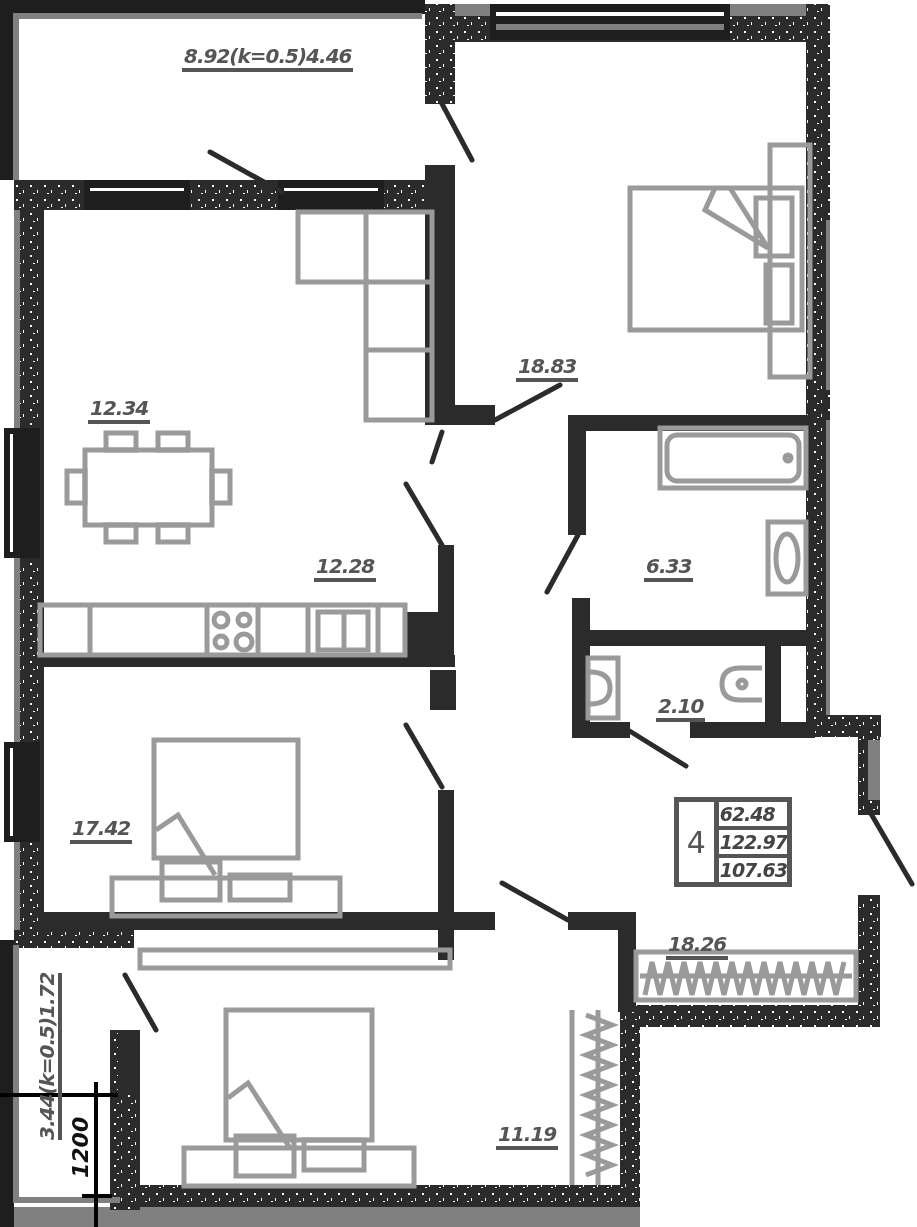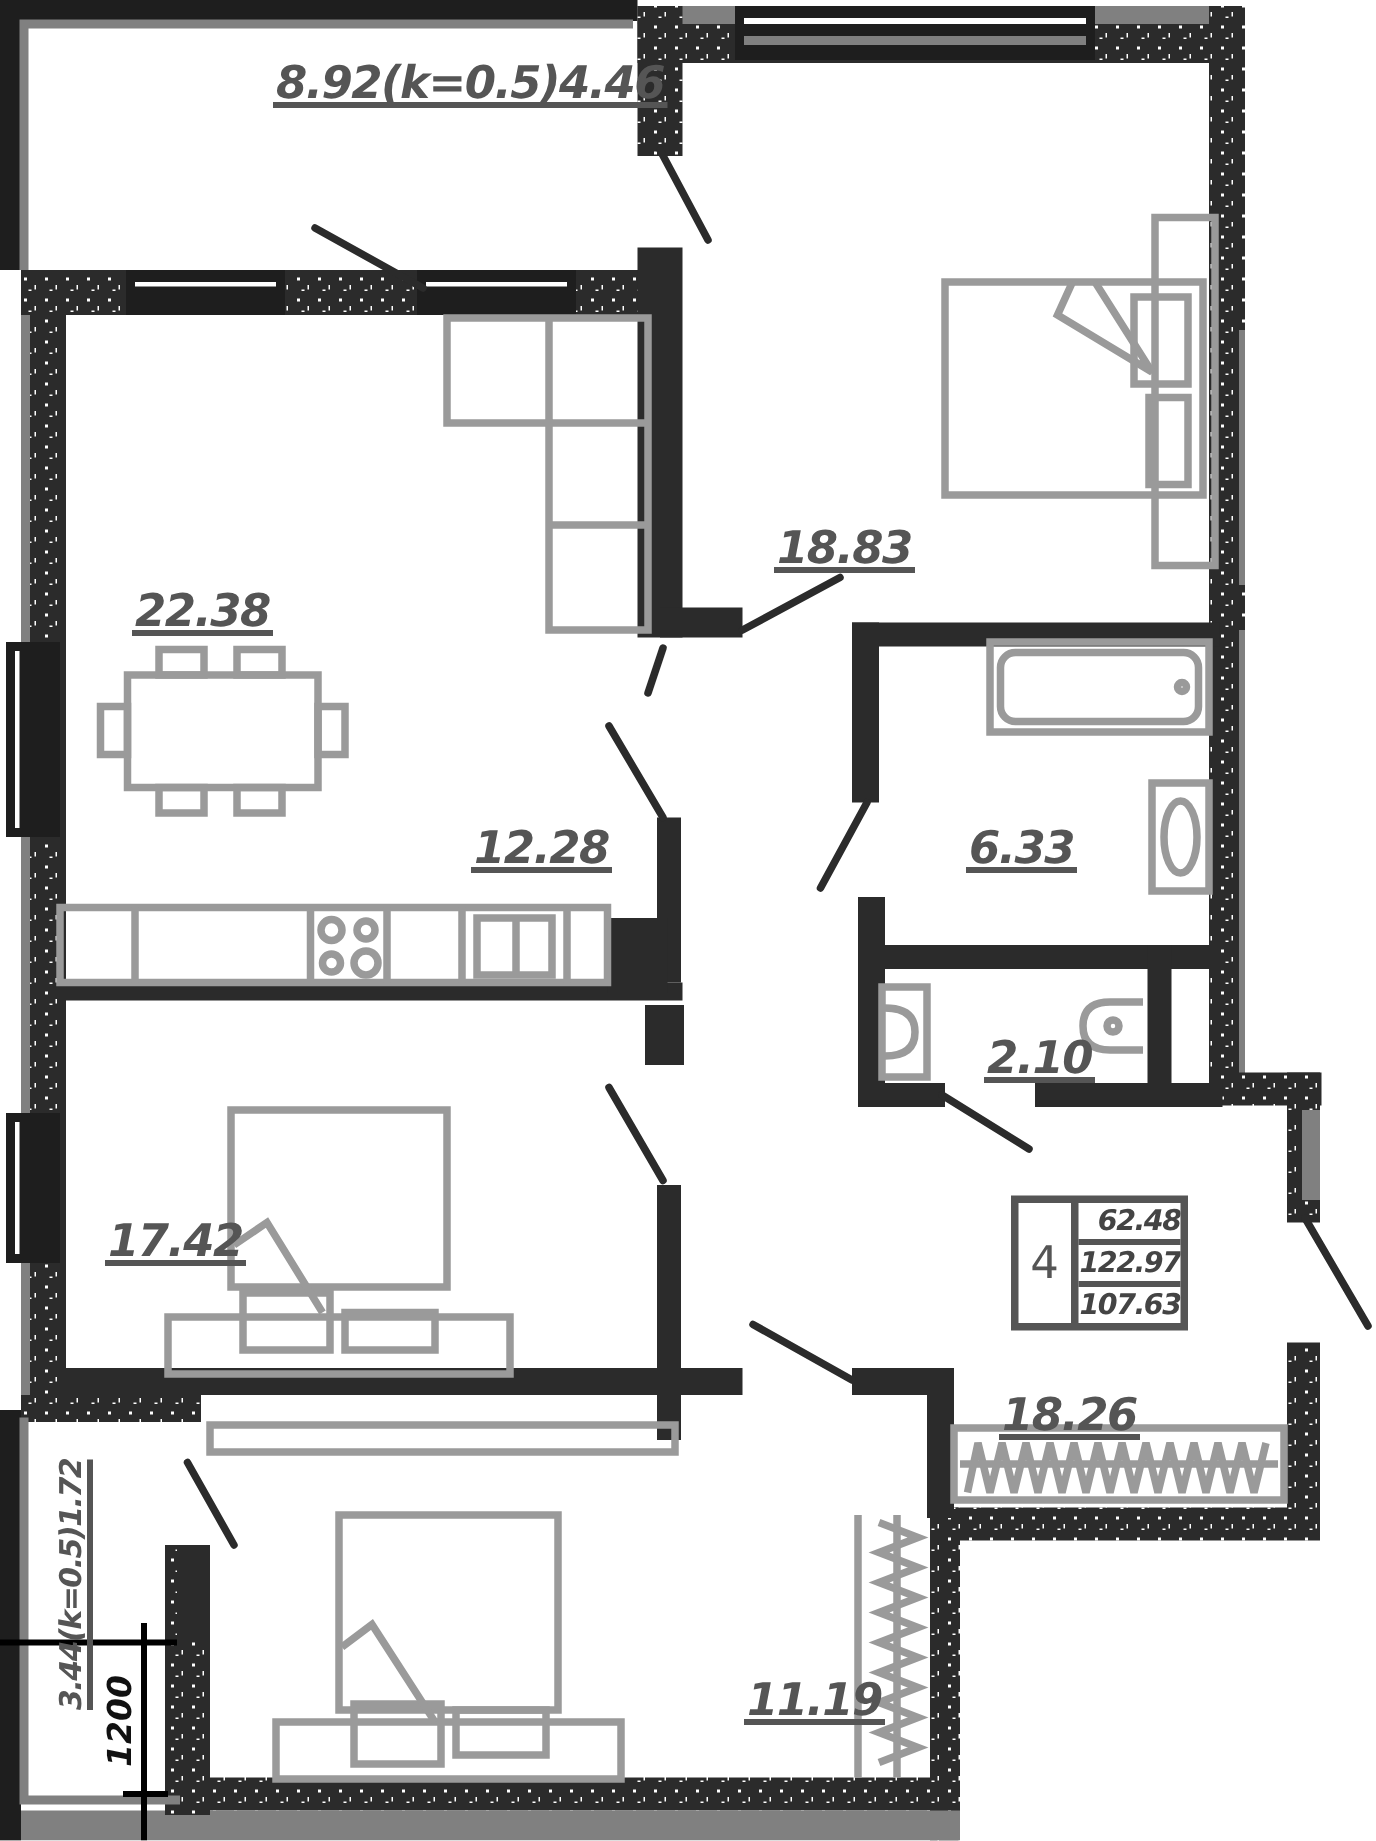--- a/index.html
+++ b/index.html
@@ -1,24 +1,24 @@
 <!DOCTYPE html>
 <html><head>
 <meta charset="utf-8">
 <style>
   html, body { margin:0; padding:0; background:#ffffff; }
   body { width:917px; height:1227px; position:relative; overflow:hidden; font-family:"DejaVu Sans", sans-serif; }
   #plan { position:absolute; left:0; top:0; width:917px; height:1227px; }
-  .lbl { position:absolute; font-family:"DejaVu Sans", sans-serif; font-weight:bold; font-style:italic; color:#555555; font-size:30px; letter-spacing:-1px; border-bottom:4px solid #555555; line-height:24px; padding:0 2px; white-space:nowrap; }
+  .lbl { position:absolute; font-family:"DejaVu Sans", sans-serif; font-weight:bold; font-style:italic; color:#555555; font-size:20px; letter-spacing:-1px; border-bottom:4px solid #555555; line-height:24px; padding:0 2px; white-space:nowrap; }
   .lbl-v { position:absolute; font-family:"DejaVu Sans", sans-serif; font-weight:bold; font-style:italic; color:#555555; font-size:20px; letter-spacing:-1px; white-space:nowrap; transform-origin:left top; transform:rotate(-90deg); border-bottom:4px solid #555555; line-height:22px; }
   .dim { position:absolute; font-family:"DejaVu Sans", sans-serif; font-weight:bold; font-style:italic; color:#111; font-size:22px; transform-origin:left top; transform:rotate(-90deg); white-space:nowrap; }
   .summary { position:absolute; left:674px; top:797px; width:118px; height:90px; border:5px solid #555; box-sizing:border-box; display:flex; background:#fff; }
   .summary .rooms { width:40px; border-right:5px solid #555; display:flex; align-items:center; justify-content:center; font-size:30px; color:#555; font-family:"DejaVu Sans", sans-serif; }
   .summary .areas { flex:1; display:flex; flex-direction:column; }
-  .summary .areas div { flex:1; font-family:"DejaVu Sans", sans-serif; font-weight:bold; font-style:italic; font-size:19px; color:#444; line-height:25px; padding-left:1px; letter-spacing:-1px; border-bottom:4px solid #555; overflow:hidden;text-align:right; }
+  .summary .areas div { flex:1; font-family:"DejaVu Sans", sans-serif; font-weight:bold; font-style:italic; font-size:19px; color:#444; line-height:25px; padding-left:1px; letter-spacing:-1px; border-bottom:4px solid #555; overflow:hidden; }
   .summary .areas div:last-child { border-bottom:none; }
 </style>
 </head>
 <body>
 
 <svg id="plan" viewBox="0 0 917 1227" xmlns="http://www.w3.org/2000/svg">
   <defs>
     <pattern id="concrete" width="14" height="14" patternUnits="userSpaceOnUse">
       <rect width="14" height="14" fill="#2b2b2b"></rect>
       <rect x="2" y="3" width="2" height="2" fill="#fff"></rect>
@@ -207,21 +207,21 @@
 
   <g stroke="#000" stroke-width="4">
     <line x1="0" y1="1095" x2="118" y2="1095"></line>
     <line x1="96" y1="1082" x2="96" y2="1227"></line>
     <line x1="82" y1="1196" x2="112" y2="1196"></line>
   </g>
 </svg>
 
 <div class="lbl" style="left:182px;top:44px;">8.92(k=0.5)4.46</div>
 <div class="lbl" style="left:490px;top:354px;margin-left:26px;">18.83</div>
-<div class="lbl" style="left:88px;top:396px;">22.38</div>
+<div class="lbl" style="left:88px;top:396px;">12.34</div>
 <div class="lbl" style="left:314px;top:554px;">12.28</div>
 <div class="lbl" style="left:644px;top:554px;">6.33</div>
 <div class="lbl" style="left:656px;top:694px;">2.10</div>
 <div class="lbl" style="left:70px;top:816px;">17.42</div>
 <div class="lbl" style="left:666px;top:912px;margin-top:20px;">18.26</div>
 <div class="lbl" style="left:496px;top:1122px;">11.19</div>
 <div class="lbl-v" style="left:36px;top:1140px;">3.44(k=0.5)1.72</div>
 
 <div class="dim" style="left:68px;top:1178px;">1200</div>
 

